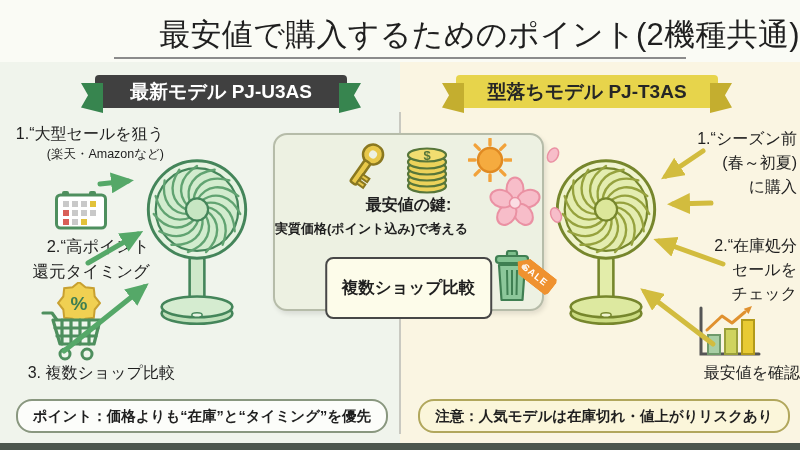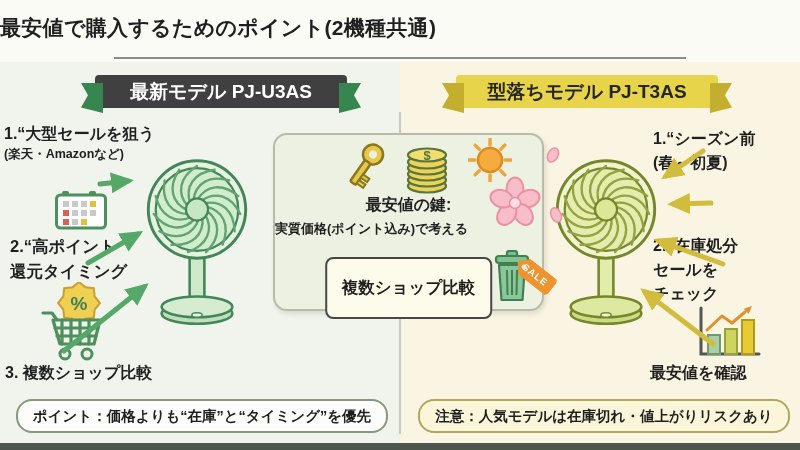--- a/index.html
+++ b/index.html
@@ -1,37 +1,37 @@
 <!DOCTYPE html>
 <html><head>
 <meta charset="utf-8">
 <style>
   html,body{margin:0;padding:0;background:#e8e8e8}
   .stage{position:relative;width:800px;height:450px;background:#fafbf5;overflow:hidden;
          font-family:"Liberation Sans","DejaVu Sans",sans-serif;color:#1f1f1f}
   .panel{position:absolute;top:62px;height:381px;z-index:0}
   .panel-left{left:0;width:400px;background:#f0f4ec}
   .panel-right{left:400px;width:400px;background:#faf5e2}
-  .page-title{position:absolute;top:14px;left:0;width:100%;text-align:left;
-              font-size:21px;font-weight:700;letter-spacing:.3px;z-index:2;white-space:nowrap}
+  .page-title{position:absolute;top:14px;left:0;width:100%;text-align:right;
+              font-size:31px;font-weight:400;letter-spacing:.3px;z-index:2;white-space:nowrap}
   .title-underline{position:absolute;top:57px;left:114px;width:572px;height:2px;background:#8b8b8b;z-index:2}
   .divider{position:absolute;left:399px;top:112px;width:2px;height:322px;background:#c9c9c1;z-index:1}
   .bottom-strip{position:absolute;left:0;bottom:0;width:100%;height:7px;background:#4c564d;z-index:4}
 
   .ribbon{position:absolute;top:75px;height:33px;line-height:33px;text-align:center;
           font-size:19px;font-weight:800;border-radius:4px;z-index:2;white-space:nowrap}
   .ribbon::before,.ribbon::after{content:"";position:absolute;top:8px;width:22px;height:30px;z-index:-1}
   .ribbon::before{left:-14px;clip-path:polygon(100% 0,100% 100%,0 82%,32% 41%,0 0)}
   .ribbon::after{right:-14px;clip-path:polygon(0 0,0 100%,100% 82%,68% 41%,100% 0)}
   .ribbon-green{left:95px;width:252px;background:#404040;color:#fff}
   .ribbon-green::before,.ribbon-green::after{background:#37854f}
   .ribbon-yellow{left:456px;width:262px;background:#e7d44b;color:#262626}
   .ribbon-yellow::before,.ribbon-yellow::after{background:#c4ae2f}
 
-  .txt{position:absolute;font-weight:700;text-align:left;z-index:2;white-space:nowrap}
+  .txt{position:absolute;font-weight:400;text-align:right;z-index:2;white-space:nowrap}
   .l-item1{left:4px;top:122px;width:160px}
   .l-item1 .ln1{font-size:16px;line-height:24px}
   .l-item1 .ln2{font-size:12.5px;line-height:17px}
   .l-item2{left:10px;top:234px;width:140px;font-size:16.5px;line-height:25px}
   .l-item3{left:5px;top:362px;width:170px;font-size:16px;line-height:22px}
   .r-item1{left:653px;top:127px;width:144px;font-size:16px;line-height:24px}
   .r-item2{left:653px;top:234px;width:144px;font-size:16px;line-height:24px}
   .r-item3{left:650px;top:362px;width:150px;font-size:16px;line-height:22px}
 
   .note{position:absolute;top:399px;height:30px;line-height:30px;text-align:center;
@@ -249,20 +249,21 @@
   </svg>
 
   <div class="sale-tag">
     <span class="hole"></span>
     <span>SALE</span>
   </div>
 
   <div class="txt r-item1">
     <div>1.“シーズン前</div>
     <div>(春～初夏)</div>
+    <div>に購入</div>
   </div>
 
   <div class="txt r-item2">
     <div>2.“在庫処分</div>
     <div>セールを</div>
     <div>チェック</div>
   </div>
 
   <svg class="icon" style="left:694px;top:305px" width="70" height="56" viewBox="0 0 70 56">
     <path d="M7,3 V49 H65" stroke="#555555" stroke-width="3" fill="none" stroke-linecap="round"></path>

